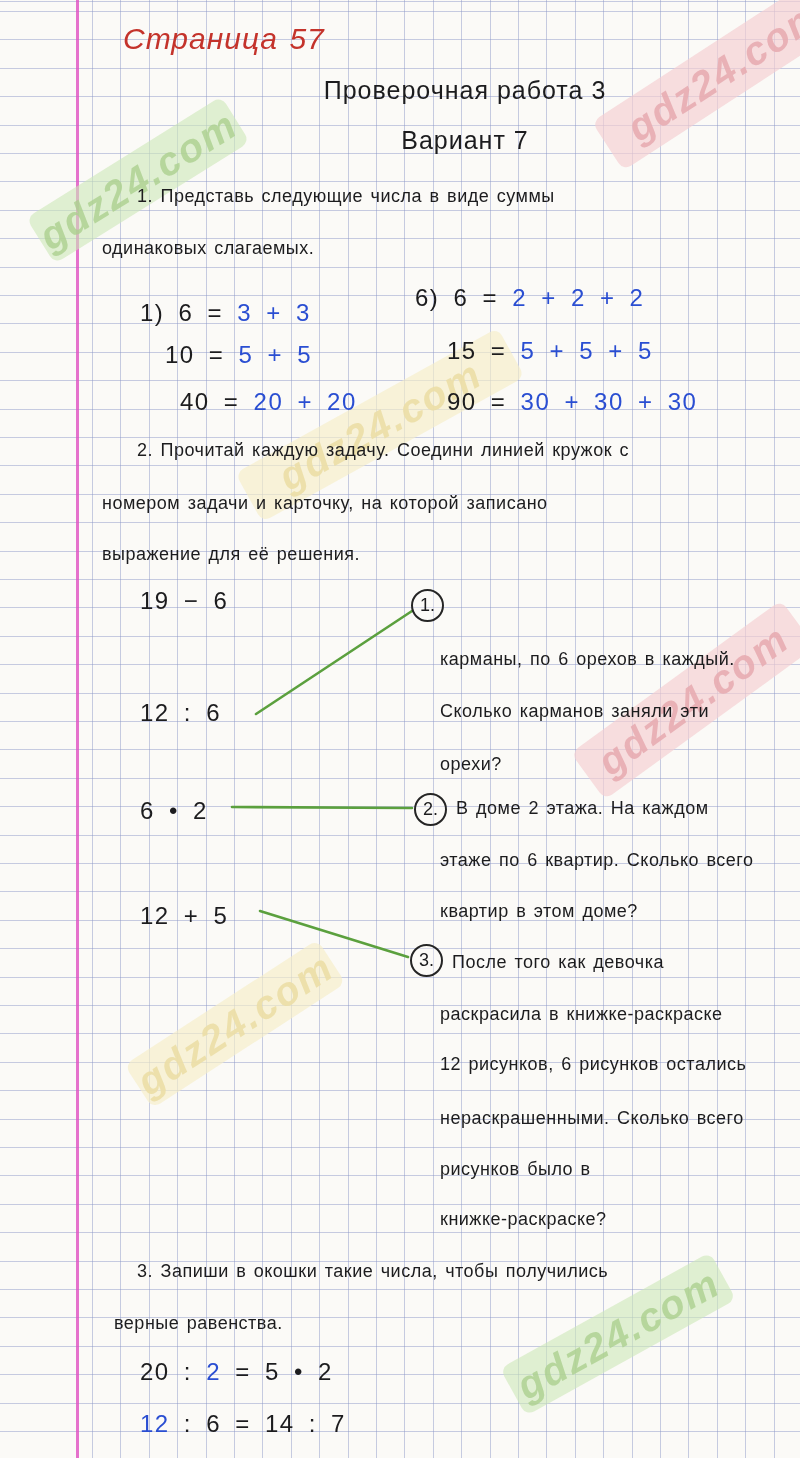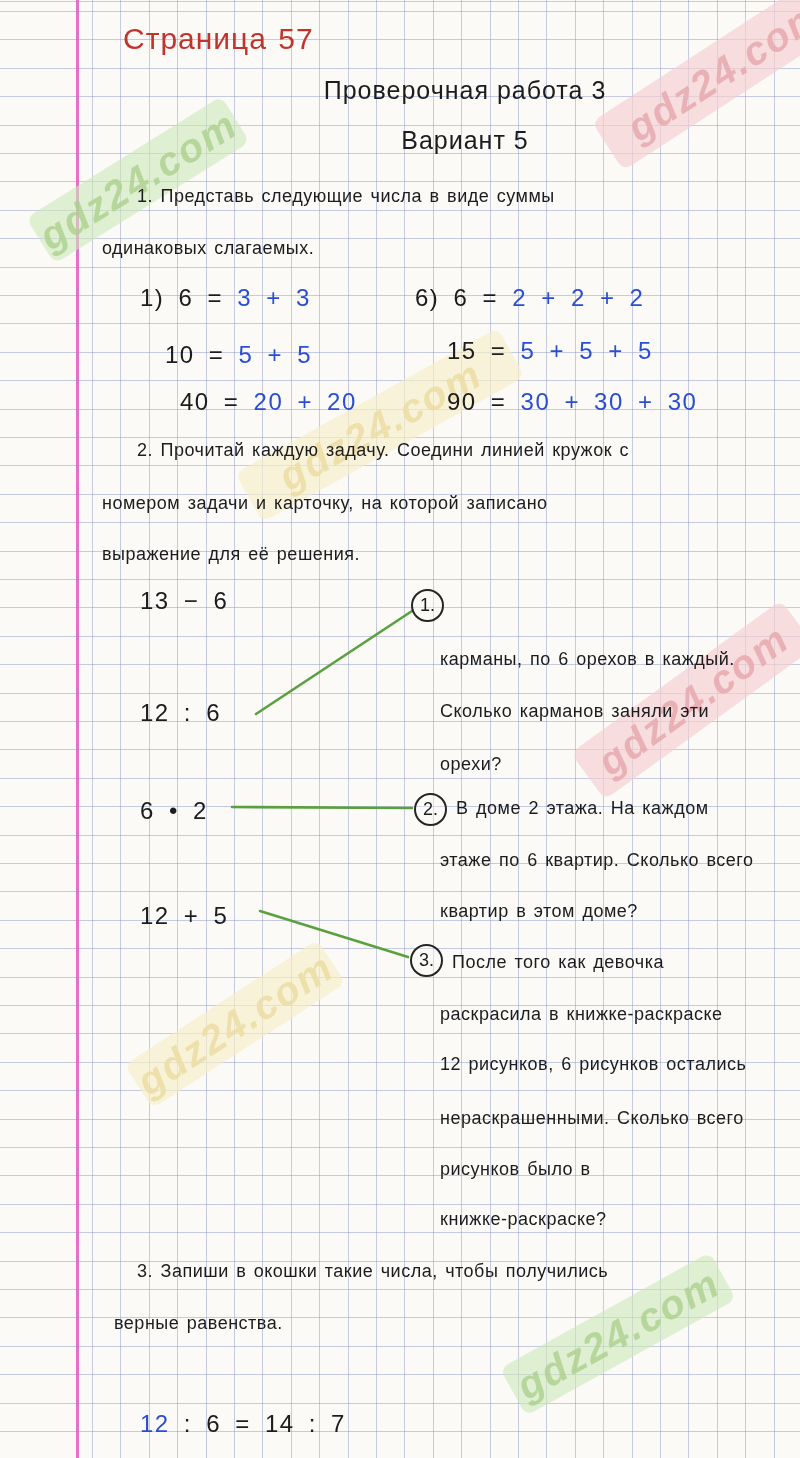--- a/index.html
+++ b/index.html
@@ -23,21 +23,21 @@
     border-radius:9px;transform:translate(-50%,-50%) rotate(var(--rot));}
   .wm span{font-weight:bold;font-style:italic;font-size:40px;letter-spacing:2px;white-space:nowrap;overflow:hidden;}
   .wm.green{background:rgba(205,231,184,.6);} .wm.green span{color:rgba(171,208,143,.8);}
   .wm.pink{background:rgba(244,206,209,.68);} .wm.pink span{color:rgba(231,172,177,.9);}
   .wm.yellow{background:rgba(246,238,200,.65);} .wm.yellow span{color:rgba(235,222,166,.9);}
 
   
   .ink-layer{position:absolute;inset:0;z-index:2;}
   .t{position:absolute;white-space:pre;font-size:18px;letter-spacing:.5px;word-spacing:2px;line-height:30px;}
   .eq{position:absolute;white-space:pre;font-size:24px;letter-spacing:1.5px;word-spacing:6px;line-height:30px;}
-  .red{color:#c4332b;font-size:30px;letter-spacing:1px;}
+  .red{color:#c4332b;font-size:30px;letter-spacing:1px;font-style:italic;}
   .blue{color:#2a4ed2;}
   .center-band{position:absolute;left:140px;right:10px;text-align:center;font-size:25px;letter-spacing:1px;white-space:pre;}
   .circle{position:absolute;width:33px;height:33px;border:2px solid #252525;border-radius:50%;
     box-sizing:border-box;display:flex;align-items:center;justify-content:center;
     font-size:18px;background:rgba(251,250,247,.35);}
   svg.connectors{position:absolute;inset:0;width:800px;height:1458px;}
   .gline{stroke:#5ba03e;stroke-width:2.6;stroke-linecap:round;}
 </style>
 </head>
 <body>
@@ -70,37 +70,37 @@
   <div class="ink-layer">
 
     <svg class="connectors">
       <line class="gline" x1="256" y1="714" x2="412" y2="611"></line>
       <line class="gline" x1="232" y1="807" x2="412" y2="808"></line>
       <line class="gline" x1="260" y1="911" x2="408" y2="957"></line>
     </svg>
 
     <div class="t red" style="left:123px;top:24px">Страница 57</div>
     <div class="center-band" style="top:76px">Проверочная работа 3</div>
-    <div class="center-band" style="top:126px">Вариант 5</div>
+    <div class="center-band" style="top:126px">Вариант 7</div>
 
     <div class="t" style="left:137px;top:181px">1. Представь следующие числа в виде суммы</div>
     <div class="t" style="left:102px;top:233px">одинаковых слагаемых.</div>
 
-    <div class="eq" style="left:140px;top:283px"><span>1) 6 = </span><span class="blue">3 + 3</span></div>
+    <div class="eq" style="left:140px;top:298px"><span>1) 6 = </span><span class="blue">3 + 3</span></div>
     <div class="eq" style="left:415px;top:283px"><span>6) 6 = </span><span class="blue">2 + 2 + 2</span></div>
     <div class="eq" style="left:165px;top:340px"><span>10 = </span><span class="blue">5 + 5</span></div>
     <div class="eq" style="left:447px;top:336px"><span>15 = </span><span class="blue">5 + 5 + 5</span></div>
     <div class="eq" style="left:180px;top:387px"><span>40 = </span><span class="blue">20 + 20</span></div>
     <div class="eq" style="left:447px;top:387px"><span>90 = </span><span class="blue">30 + 30 + 30</span></div>
 
     <div class="t" style="left:137px;top:435px">2. Прочитай каждую задачу. Соедини линией кружок с</div>
     <div class="t" style="left:102px;top:488px">номером задачи и карточку, на которой записано</div>
     <div class="t" style="left:102px;top:539px">выражение для её решения.</div>
 
-    <div class="eq" style="left:140px;top:586px">13 − 6</div>
+    <div class="eq" style="left:140px;top:586px">19 − 6</div>
     <div class="eq" style="left:140px;top:698px">12 : 6</div>
     <div class="eq" style="left:140px;top:796px">6 • 2</div>
     <div class="eq" style="left:140px;top:901px">12 + 5</div>
 
     <div class="circle" style="left:411px;top:589px">1.</div>
     <div class="circle" style="left:414px;top:793px">2.</div>
     <div class="circle" style="left:410px;top:944px">3.</div>
 
     <div class="t" style="left:440px;top:644px">карманы, по 6 орехов в каждый.</div>
     <div class="t" style="left:440px;top:696px">Сколько карманов заняли эти</div>
@@ -113,16 +113,17 @@
     <div class="t" style="left:440px;top:999px">раскрасила в книжке-раскраске</div>
     <div class="t" style="left:452px;top:947px">После того как девочка</div>
     <div class="t" style="left:440px;top:1049px">12 рисунков, 6 рисунков остались</div>
     <div class="t" style="left:440px;top:1103px">нераскрашенными. Сколько всего</div>
     <div class="t" style="left:440px;top:1204px">книжке-раскраске?</div>
     <div class="t" style="left:440px;top:1154px">рисунков было в</div>
 
     <div class="t" style="left:137px;top:1256px">3. Запиши в окошки такие числа, чтобы получились</div>
     <div class="t" style="left:114px;top:1308px">верные равенства.</div>
 
+    <div class="eq" style="left:140px;top:1357px"><span>20 : </span><span class="blue">2</span><span> = 5 • 2</span></div>
     <div class="eq" style="left:140px;top:1409px"><span class="blue">12</span><span> : 6 = 14 : 7</span></div>
 
   </div>
 </div>
 
 </body></html>

